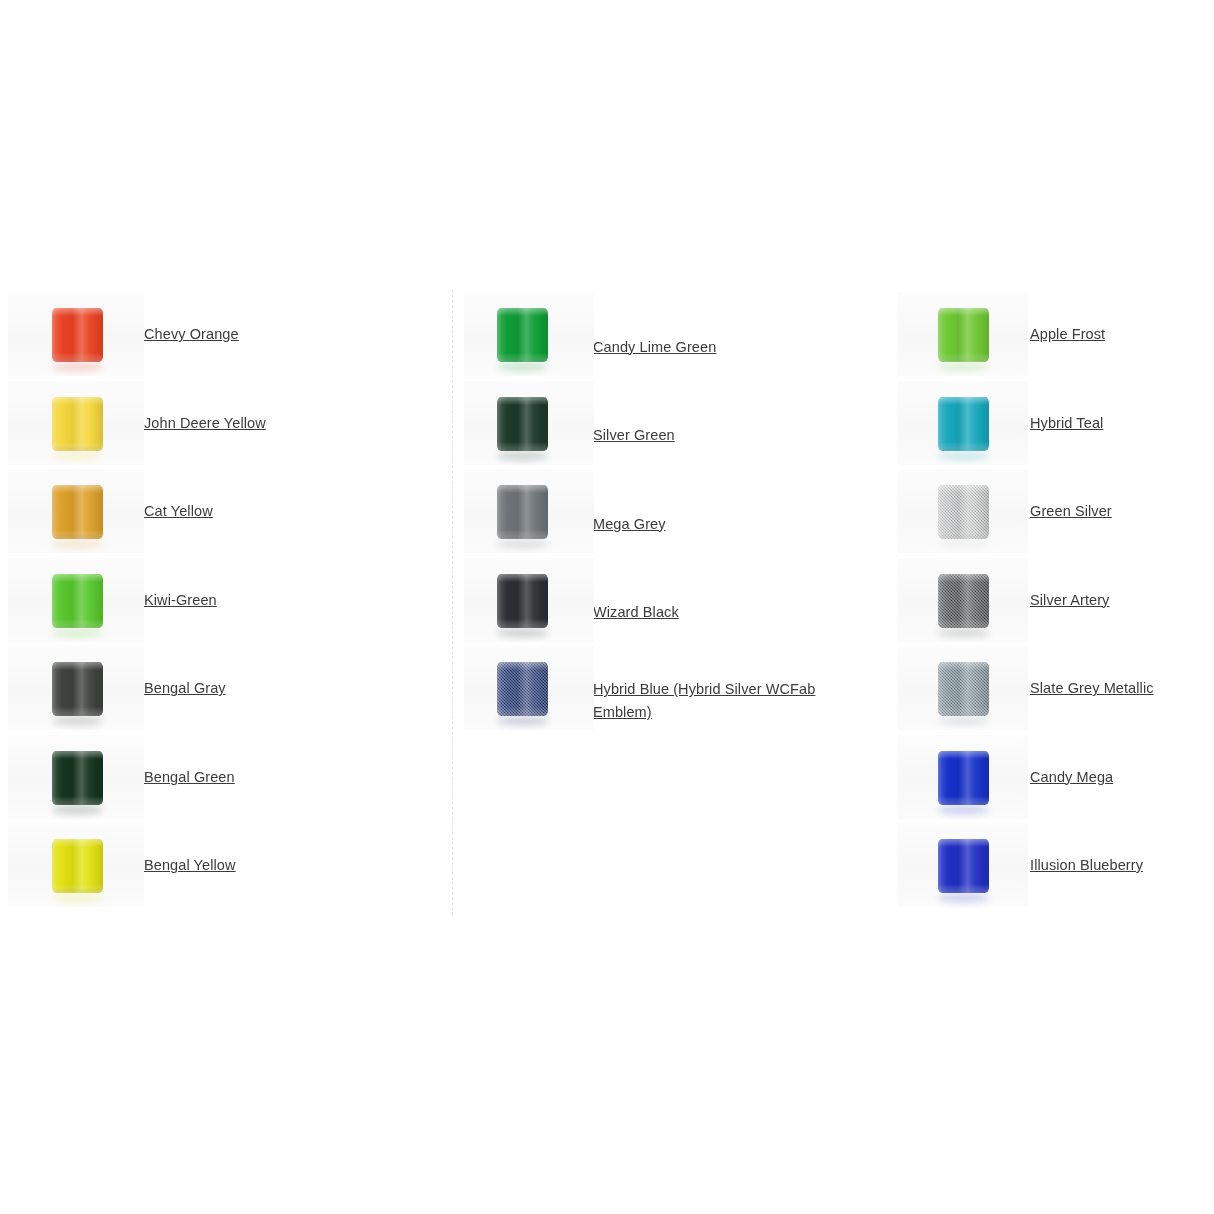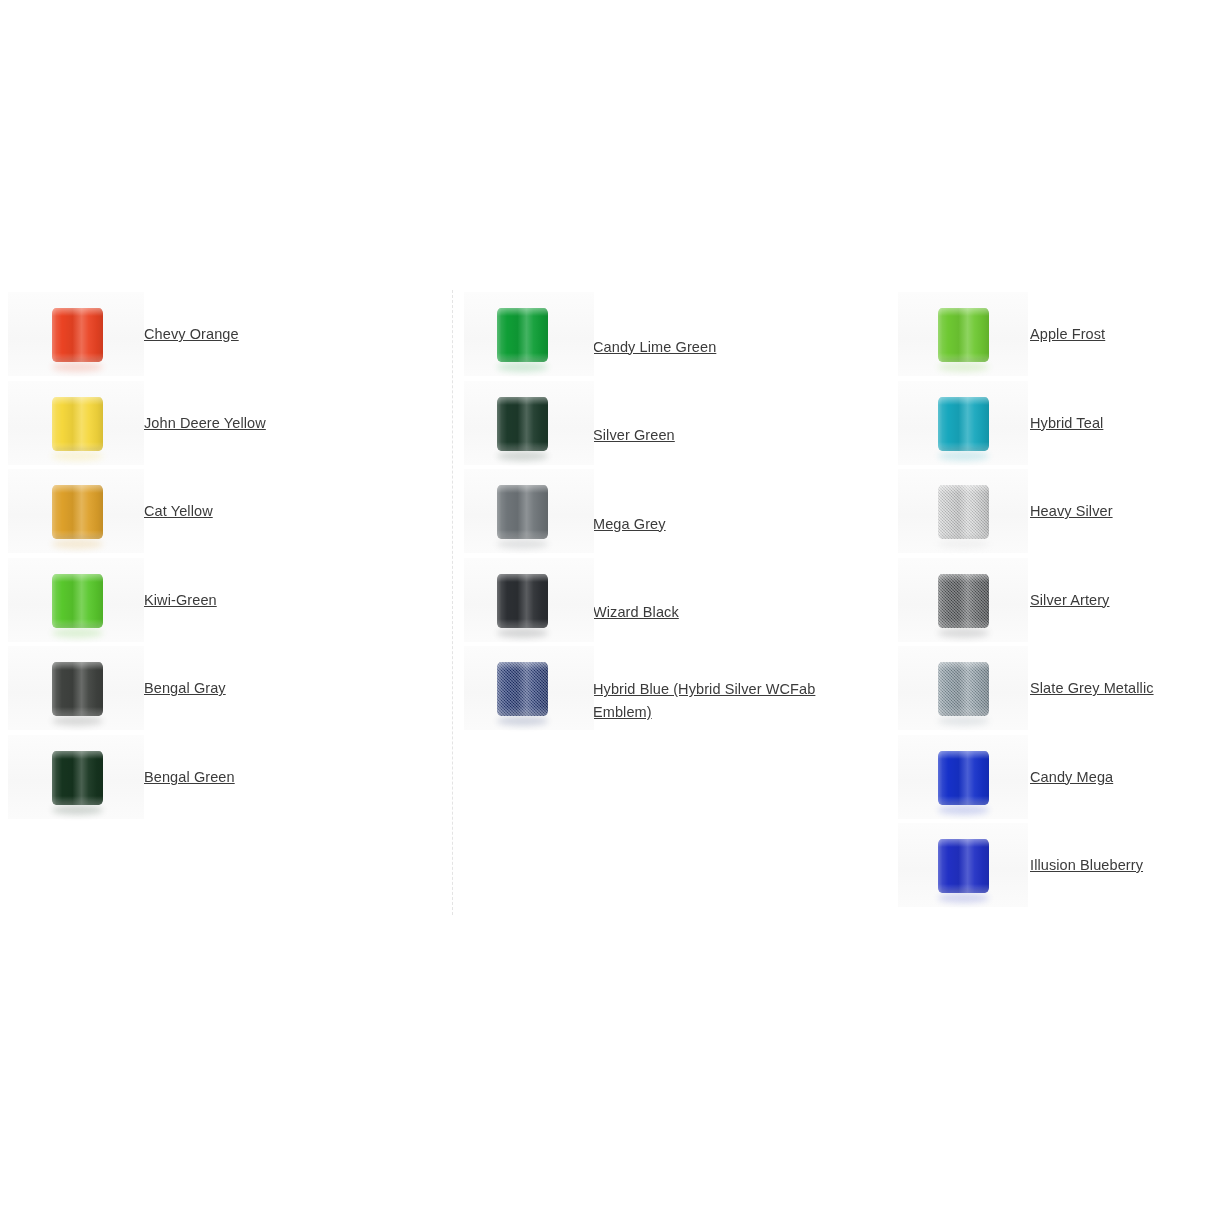--- a/index.html
+++ b/index.html
@@ -236,20 +236,34 @@
             <div class="base" style="background: rgb(22, 52, 31);"></div>
             <div class="sheen"></div>
             <div class="topcap"></div>
             <div class="botcap"></div>
             <div class="shadow"></div>
           </div>
           <div class="reflection" style="background: rgb(22, 52, 31);"></div>
         </div>
         <div class="swatch-label">Bengal Green</div>
       </div>
+      <div class="swatch-row">
+        <div class="swatch-cell">
+          <div class="tile"></div>
+          <div class="swatch">
+            <div class="base" style="background: rgb(226, 225, 18);"></div>
+            <div class="sheen"></div>
+            <div class="topcap"></div>
+            <div class="botcap"></div>
+            <div class="shadow"></div>
+          </div>
+          <div class="reflection" style="background: rgb(226, 225, 18);"></div>
+        </div>
+        <div class="swatch-label">Bengal Yellow</div>
+      </div>
     </div>
     <div class="chart-column col-1">
       <div class="swatch-row">
         <div class="swatch-cell">
           <div class="tile"></div>
           <div class="swatch">
             <div class="base" style="background: rgb(15, 158, 54);"></div>
             <div class="sheen"></div>
             <div class="topcap"></div>
             <div class="botcap"></div>
@@ -352,21 +366,21 @@
           <div class="swatch metallic">
             <div class="base" style="background: rgb(201, 202, 203);"></div>
             <div class="flake"></div>
             <div class="sheen"></div>
             <div class="topcap"></div>
             <div class="botcap"></div>
             <div class="shadow"></div>
           </div>
           <div class="reflection" style="background: rgb(201, 202, 203);"></div>
         </div>
-        <div class="swatch-label">Heavy Silver</div>
+        <div class="swatch-label">Green Silver</div>
       </div>
       <div class="swatch-row">
         <div class="swatch-cell">
           <div class="tile"></div>
           <div class="swatch metallic">
             <div class="base" style="background: rgb(76, 79, 82);"></div>
             <div class="flake"></div>
             <div class="sheen"></div>
             <div class="topcap"></div>
             <div class="botcap"></div>

